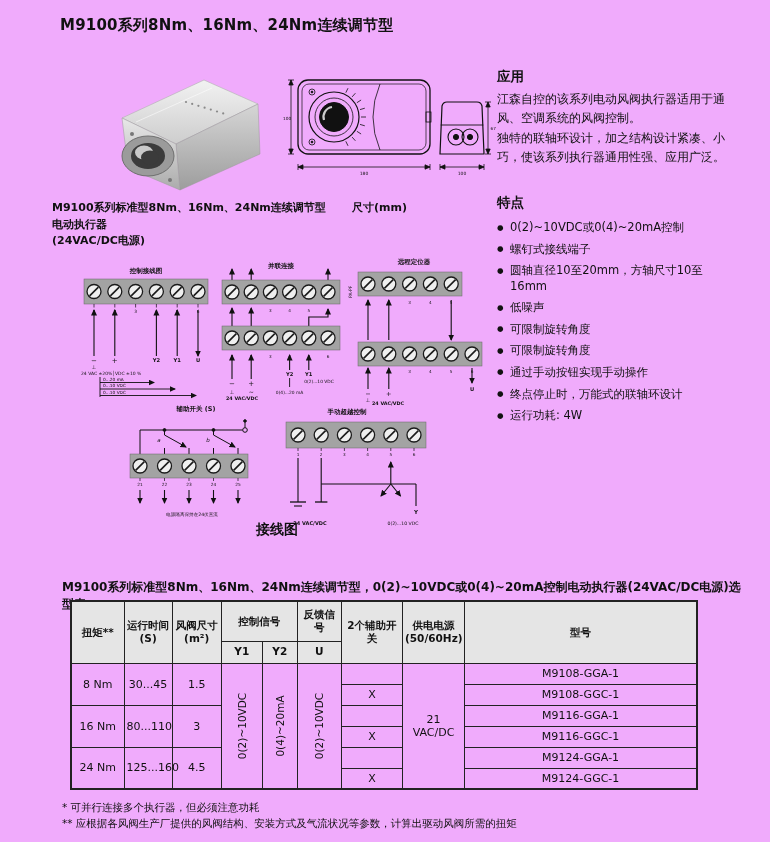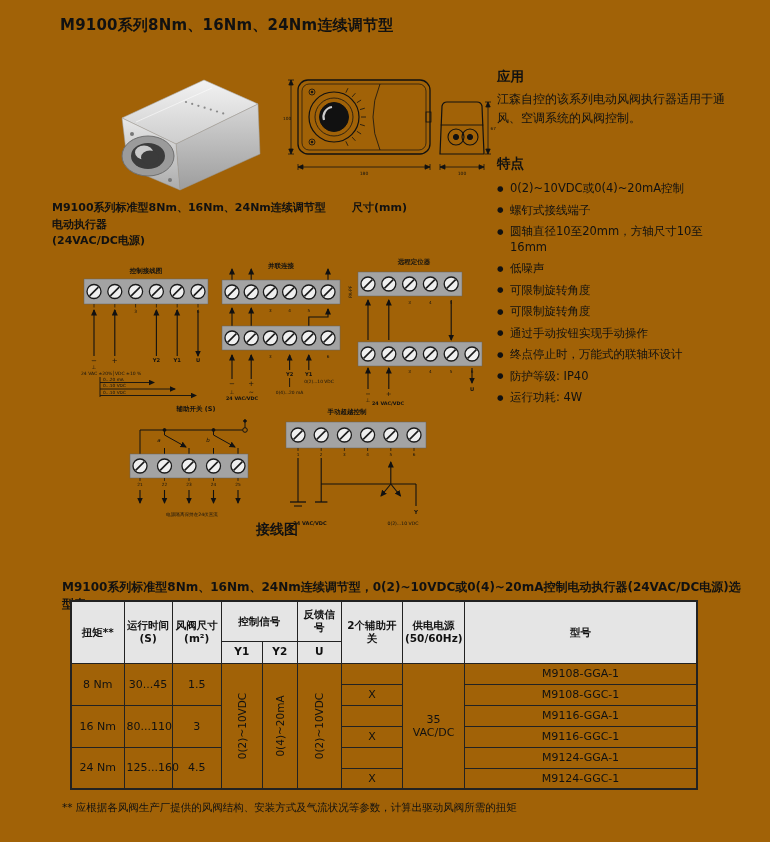--- a/index.html
+++ b/index.html
@@ -1,16 +1,16 @@
 <!DOCTYPE html>
 <html><head>
 <meta charset="utf-8">
 <style>
   html,body{margin:0;padding:0;background:#fff;}
-  .page{position:relative;width:770px;height:842px;background:#a16207;overflow:hidden;
+  .page{position:relative;width:770px;height:842px;background:#f0abfc;overflow:hidden;
         font-family:"DejaVu Sans","Liberation Sans",sans-serif;color:#111;}
   .abs{position:absolute;}
   .pre{white-space:pre-line;}
   .title{font-size:15px;font-weight:bold;letter-spacing:.2px;margin:0;}
   .cap{font-size:11px;font-weight:600;text-align:left;line-height:1.5;}
   .h2{font-size:13.5px;font-weight:bold;margin:0 0 4px 0;}
   .para{font-size:12px;line-height:1.55;margin:0 0 2px 0;}
   ul.feat{list-style:none;margin:8px 0 0 0;padding:0;}
   ul.feat li{position:relative;padding-left:13px;font-size:11.5px;line-height:1.35;margin-bottom:6px;}
   ul.feat li::before{content:"●";position:absolute;left:0;top:2.5px;font-size:7.5px;}
@@ -150,32 +150,33 @@
 
   <div class="abs cap pre" style="left:52px;top:200px;width:300px;">M9100系列标准型8Nm、16Nm、24Nm连续调节型
 电动执行器
 (24VAC/DC电源)</div>
   <div class="abs cap" style="left:352px;top:200px;width:140px;">尺寸(mm)</div>
 
   <div class="abs" style="left:497px;top:68px;width:262px;">
     <div class="h2">应用</div>
     <p class="para pre">江森自控的该系列电动风阀执行器适用于通
 风、空调系统的风阀控制。</p>
+    <p class="para pre">独特的联轴环设计，加之结构设计紧凑、小
+巧，使该系列执行器通用性强、应用广泛。</p>
     <div class="h2" style="margin-top:28px;">特点</div>
     <ul class="feat">
       <li class="pre">0(2)~10VDC或0(4)~20mA控制</li>
       <li class="pre">螺钉式接线端子</li>
       <li class="pre">圆轴直径10至20mm，方轴尺寸10至
 16mm</li>
       <li class="pre">低噪声</li>
       <li class="pre">可限制旋转角度</li>
       <li class="pre">可限制旋转角度</li>
       <li class="pre">通过手动按钮实现手动操作</li>
       <li class="pre">终点停止时，万能式的联轴环设计</li>
-      <li class="pre">防护等级: IP40</li>
       <li class="pre">运行功耗: 4W</li>
     </ul>
   </div>
 
   <svg class="abs" style="left:76px;top:264px;" width="140" height="136" viewBox="0 0 140 136">
     <text x="70" y="9" font-size="6.5" text-anchor="middle" class="dt">控制接线图</text>
     <rect x="8" y="15" width="124" height="25" fill="#a3a3a3" stroke="#666" stroke-width="0.5"></rect>
     <g>
       <use href="#screw" x="18" y="27.5"></use>
         <use href="#screw" x="38.8" y="27.5"></use>
@@ -465,21 +466,21 @@
         <td rowspan="6" class="vcell">
             <span class="vtext">0(2)~10VDC</span>
           </td>
         <td rowspan="6" class="vcell">
             <span class="vtext">0(4)~20mA</span>
           </td>
         <td rowspan="6" class="vcell">
             <span class="vtext">0(2)~10VDC</span>
           </td>
         <td></td>
-        <td rowspan="6">35 VAC/DC</td>
+        <td rowspan="6">21 VAC/DC</td>
         <td>M9108-GGA-1</td>
       </tr>
       <tr class="b">
         <td>X</td>
         <td>M9108-GGC-1</td>
       </tr>
       <tr class="b">
         <td rowspan="2">16 Nm</td>
         <td rowspan="2">80...110</td>
         <td rowspan="2">3</td>
@@ -498,16 +499,17 @@
         <td>M9124-GGA-1</td>
       </tr>
       <tr class="b">
         <td>X</td>
         <td>M9124-GGC-1</td>
       </tr>
     </tbody>
   </table>
 
   <div class="abs fnote" style="left:62px;top:799px;width:680px;">
+    <div>* 可并行连接多个执行器，但必须注意功耗</div>
     <div>** 应根据各风阀生产厂提供的风阀结构、安装方式及气流状况等参数，计算出驱动风阀所需的扭矩</div>
   </div>
 
 </div>
 
 </body></html>

